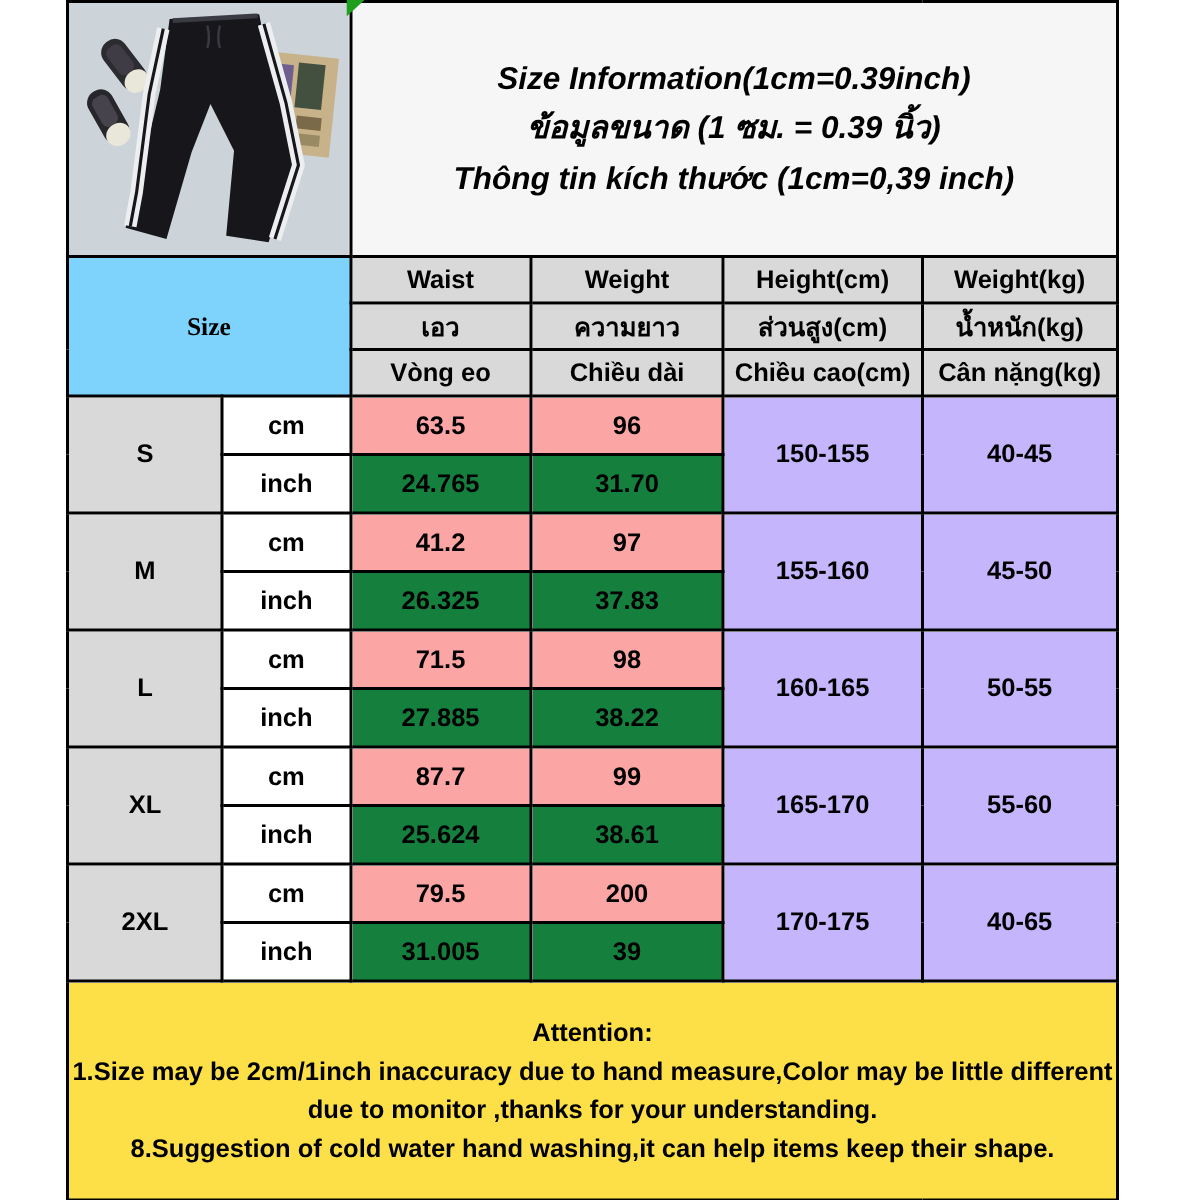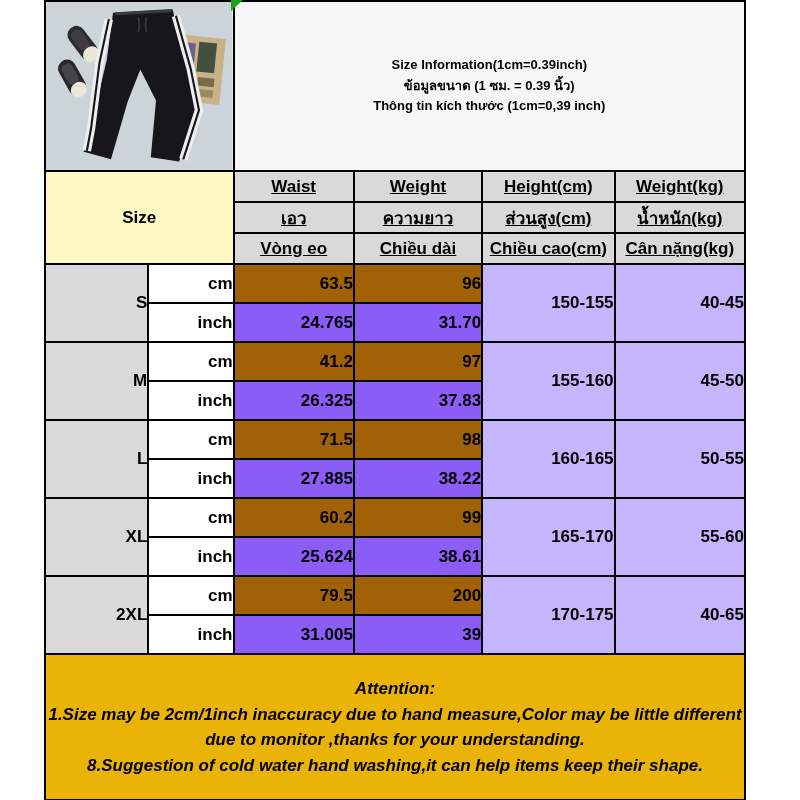--- a/index.html
+++ b/index.html
@@ -28,42 +28,41 @@
   }
   col.c-size{width:103px;}
   col.c-unit{width:85px;}
   col.c-waist{width:120px;}
   col.c-length{width:128px;}
   col.c-height{width:132px;}
   col.c-weight{width:130px;}
 
   td.photo-cell{height:168px;background:#fff;padding:5px 2px 4px 9px;}
   td.title-cell{background:#f6f6f6;}
-  .title-block{line-height:1.6;font-size:13px;font-weight:bold;}
+  .title-block{line-height:1.6;font-size:21px;font-weight:bold;font-style:italic;}
   .title-line{white-space:nowrap;}
 
-  td.hdr{background:#d9d9d9;height:29px;text-decoration:underline;}
-  td.size-head{background:#fef9c3;font-size:30px;font-weight:bold;}
+  td.hdr{background:#d9d9d9;height:29px;}
+  td.size-head{background:#7dd3fc;font-size:30px;font-weight:bold;font-family:Liberation Serif, serif;}
   td.size-label{background:#d9d9d9;font-size:19px;}
   td.unit-cell{background:#ffffff;}
-  td.val-cm{background:#a16207;}
-  td.val-inch{background:#8b5cf6;}
+  td.val-cm{background:#fca5a5;}
+  td.val-inch{background:#15803d;}
   td.range-cell{background:#c4b5fd;}
-  tr.sub-row td{height:37px;text-align:right;}
+  tr.sub-row td{height:37px;}
 
   td.attention-cell{
     height:144px;
     text-align:left;
     vertical-align:top;
     font-weight:normal;
     font-size:16.5px;
-    background:#eab308;
+    background:#fde047;
     padding:4px 6px 0 6px;
     line-height:1.5;
-    font-style:italic;
   }
   .photo-svg{display:block;width:100%;height:100%;}
   .corner-marker{position:absolute;left:231px;top:0;}
 </style>
 </head>
 <body>
 
 <div class="canvas">
 
   <table class="size-table">
@@ -188,21 +187,21 @@
     </tr>
     <tr class="sub-row">
       <td class="unit-cell">inch</td>
       <td class="val-inch">27.885</td>
       <td class="val-inch">38.22</td>
     </tr>
 
     <tr class="sub-row">
       <td class="size-label" rowspan="2">XL</td>
       <td class="unit-cell">cm</td>
-      <td class="val-cm">60.2</td>
+      <td class="val-cm">87.7</td>
       <td class="val-cm">99</td>
       <td class="range-cell" rowspan="2">165-170</td>
       <td class="range-cell" rowspan="2">55-60</td>
     </tr>
     <tr class="sub-row">
       <td class="unit-cell">inch</td>
       <td class="val-inch">25.624</td>
       <td class="val-inch">38.61</td>
     </tr>
 

